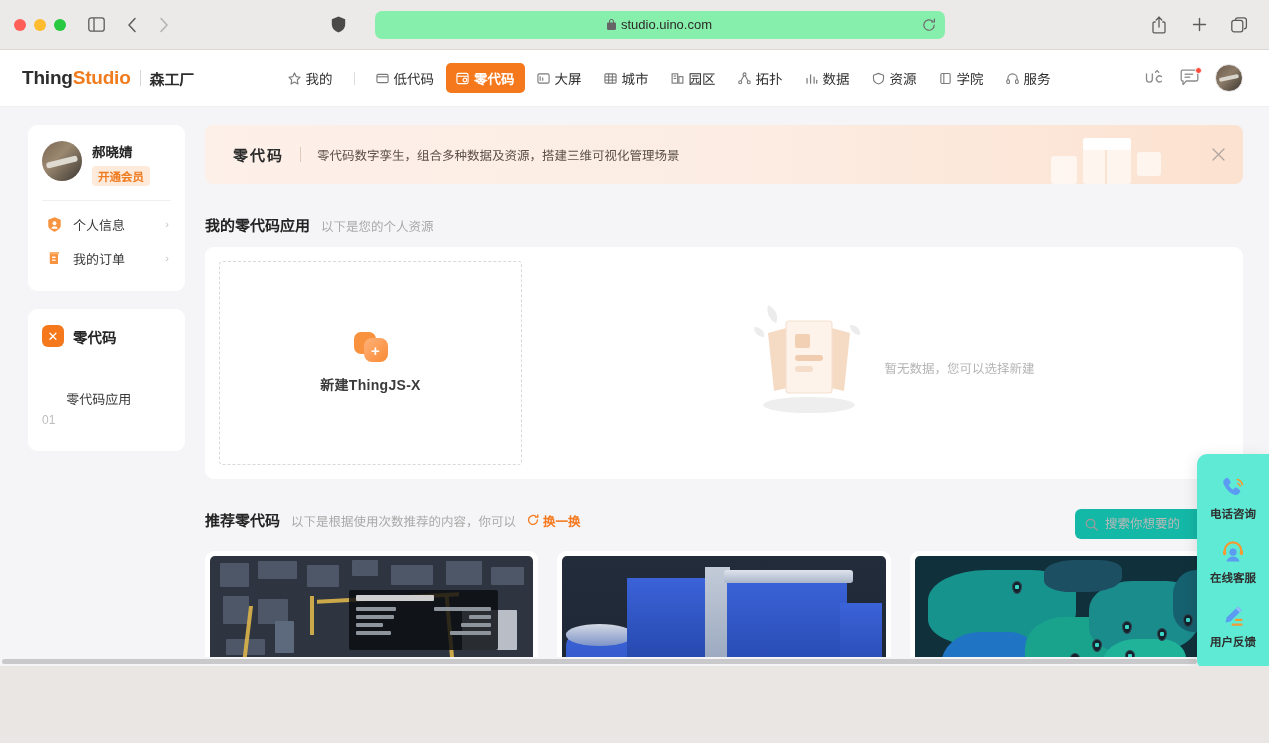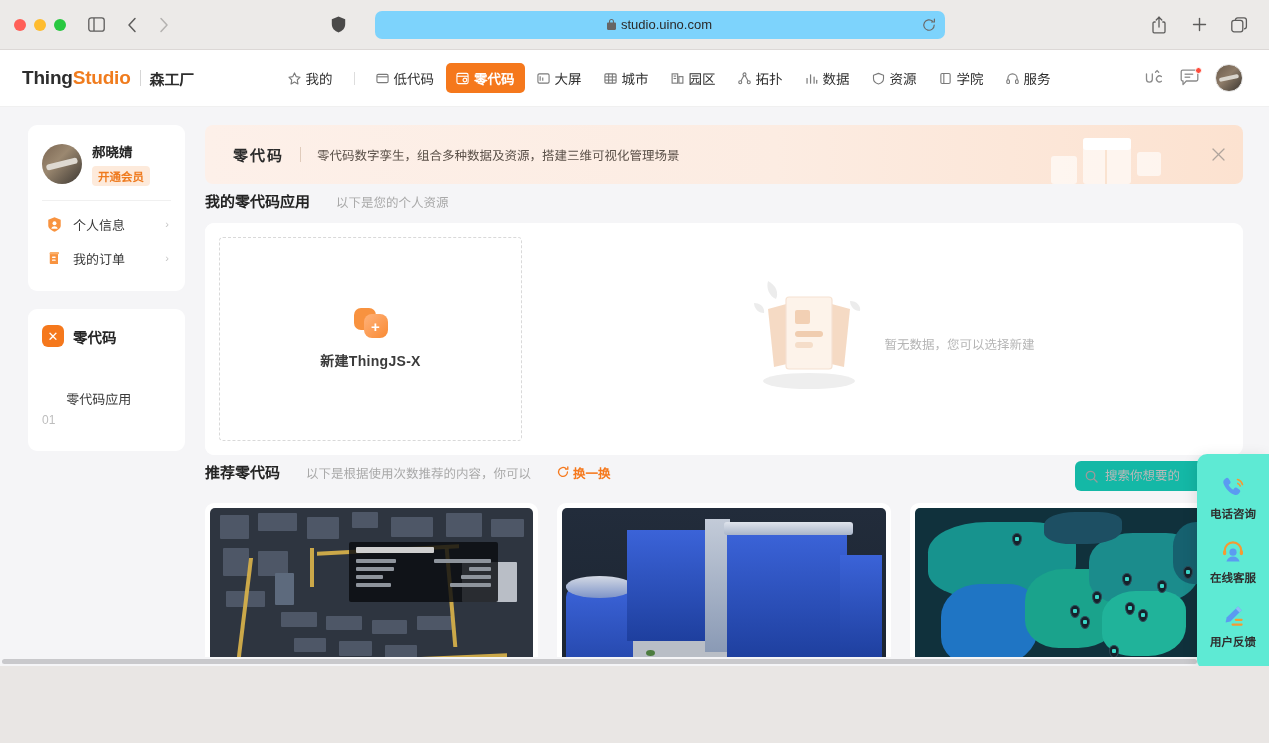--- a/index.html
+++ b/index.html
@@ -42,21 +42,21 @@
   .url-container {
     position: absolute;
     left: 50%; transform: translateX(-50%);
     display: flex; align-items: center;
     width: 620px;
   }
   .shield-btn { margin-right: 22px; color: #4b4a49; }
   .url-bar {
     flex: 1;
     height: 28px;
-    background: #7dd3fc;
+    background: #86efac;
     border-radius: 7px;
     display: flex; align-items: center; justify-content: center;
     position: relative;
     font-size: 13px;
     color: #2b2a29;
   }
   .url-bar .lock { margin-right: 5px; display: inline-flex; color: #666; }
   .url-bar .reload {
     position: absolute; right: 9px; top: 50%; transform: translateY(-50%);
     color: #6b6a69; display: flex;
@@ -149,21 +149,21 @@
   }
 
   
   .sidebar { width: 157px; flex-shrink: 0; }
   .side-card {
     background: #fff;
     border-radius: 9px;
     padding: 16px 14px;
     margin-bottom: 18px;
   }
-  .profile-row { display: flex; align-items: center; gap: 10px; }
+  .profile-row { display: flex; align-items: flex-start; gap: 10px; }
   .avatar-lg {
     width: 40px; height: 40px; border-radius: 50%;
     background: linear-gradient(135deg,#7a6552 0%,#9b8870 40%,#3c3732 100%);
     flex-shrink: 0; position: relative; overflow: hidden;
   }
   .avatar-lg::after {
     content: ""; position: absolute; left: 10%; top: 44%;
     width: 80%; height: 16%;
     background: #ded9d1; border-radius: 3px;
     transform: rotate(-14deg);
@@ -232,22 +232,22 @@
   .ba5 { left: 94px; bottom: 8px; width: 24px; height: 24px; }
   .banner-close {
     margin-left: auto;
     color: #b0a49c;
     cursor: pointer;
     display: flex;
     position: relative; z-index: 2;
   }
 
   .section-head {
-    display: flex; align-items: baseline; gap: 26px;
-    margin: 6px 0 12px;
+    display: flex; align-items: baseline; gap: 11px;
+    margin: 30px 0 12px;
   }
   .section-title { font-size: 15px; font-weight: 700; color: #232323; }
   .section-sub { font-size: 12.5px; color: #a9a9a9; }
   .refresh-link {
     display: inline-flex; align-items: center; gap: 4px;
     color: #f5781c; font-size: 12.5px; font-weight: 700;
     cursor: pointer;
   }
   .section-head .spacer { margin-left: auto; }
 

